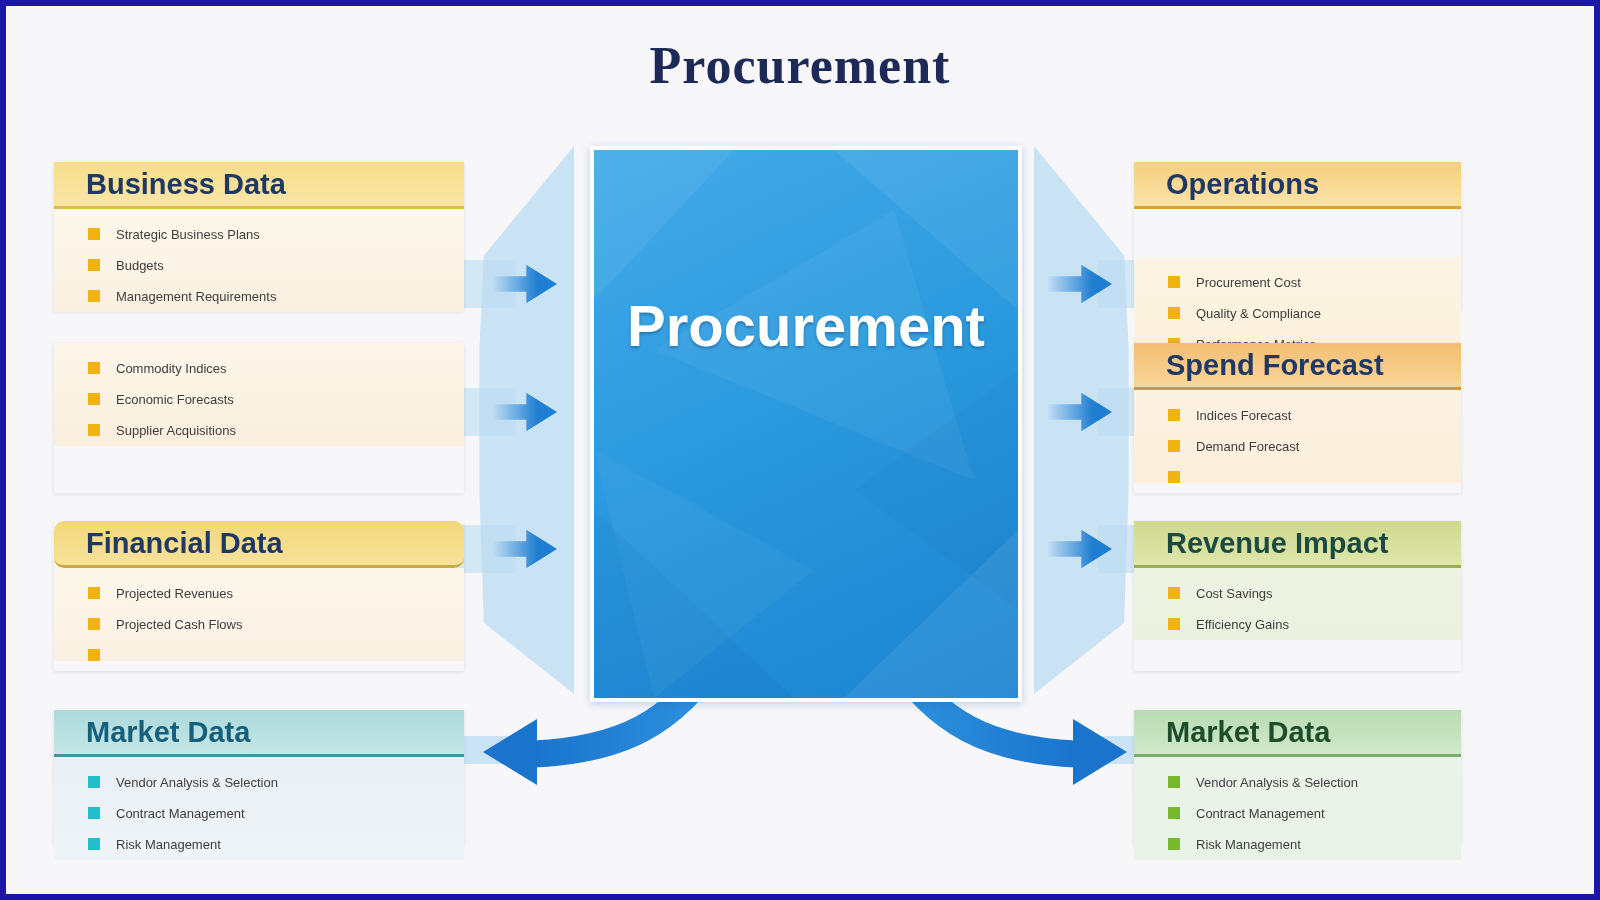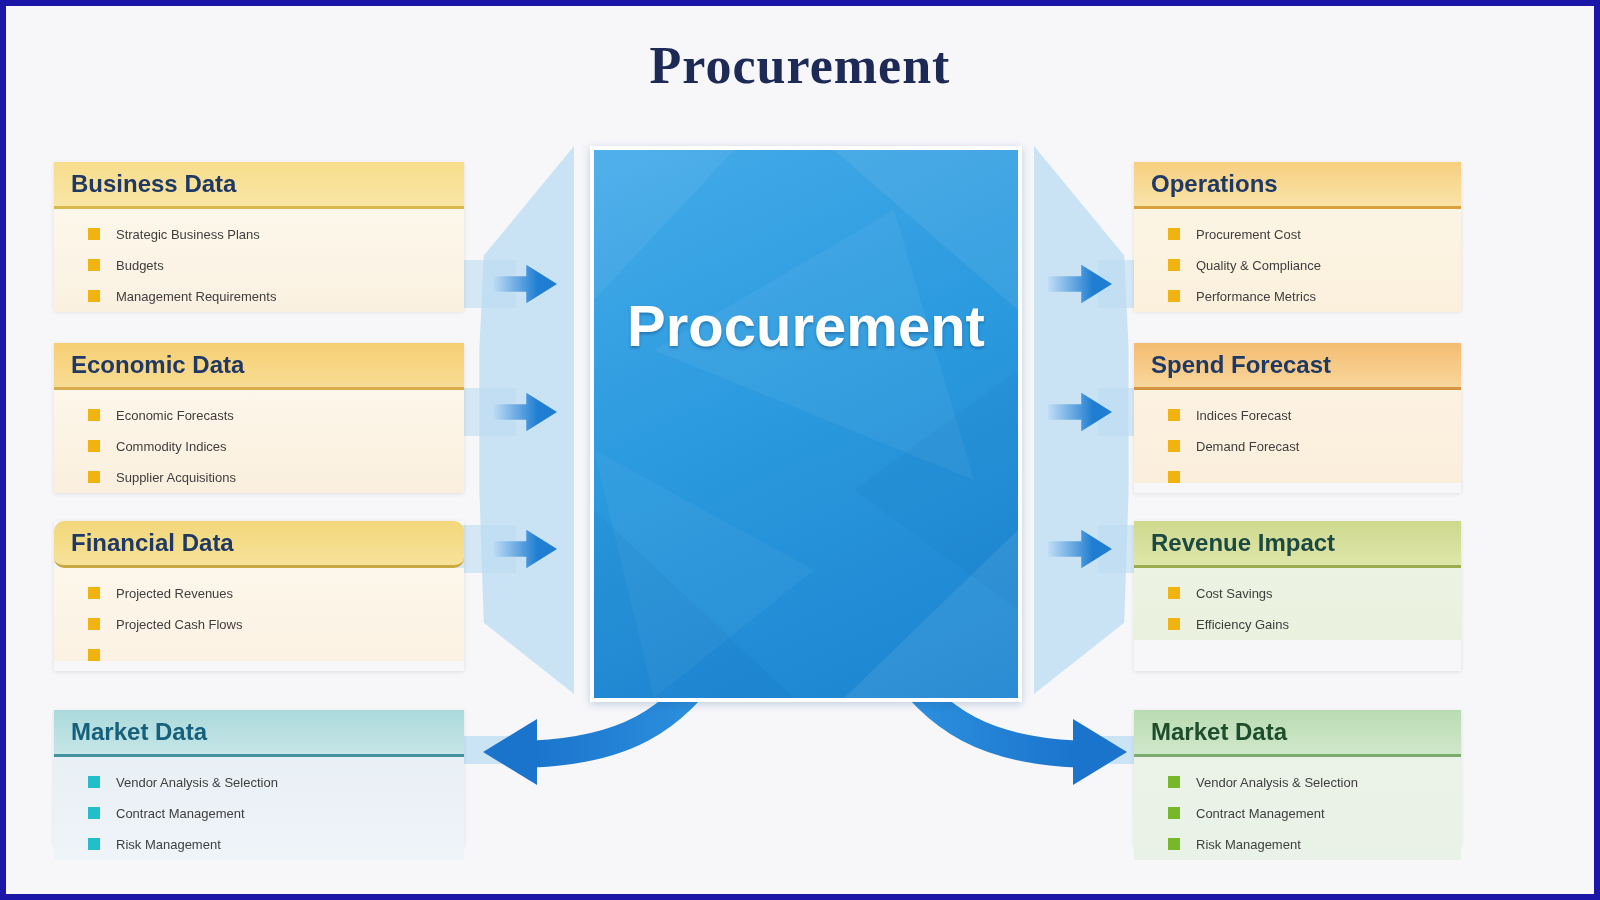--- a/index.html
+++ b/index.html
@@ -10,41 +10,41 @@
   }
   
   .page-title{
     position:absolute;top:30px;left:0;width:100%;text-align:center;
     font-family:"Liberation Serif", serif;font-weight:bold;font-size:52px;
     color:#1e2a56;letter-spacing:1px;
   }
   
   .card{position:absolute;box-shadow:0 1px 4px rgba(0,0,0,.10);z-index:5;}
   .card-header{
-    height:44px;line-height:44px;padding-left:17px;
-    font-size:24px;font-weight:bold;color:#1f3864;
+    height:44px;line-height:44px;padding-left:32px;
+    font-size:29px;font-weight:bold;color:#1f3864;
   }
   .card-body{padding:10px 0 0 34px;}
   .card-item{display:flex;align-items:flex-start;line-height:31px;font-size:13px;color:#3e3e3e;}
   .bullet{flex:0 0 12px;width:12px;height:12px;margin:9px 16px 0 0;}
   
   .theme-business  .card-header{background:linear-gradient(#f7dd8c,#f9e6a6);border-bottom:3px solid #d9b94a;}
   .theme-business  .card-body{background:linear-gradient(#fdf8ec,#faf0e0);}
   .theme-business  .bullet{background:#f0b310;}
   .theme-economic  .card-header{background:linear-gradient(#f6cf74,#f8dc94);border-bottom:3px solid #daab4c;}
   .theme-economic  .card-body{background:linear-gradient(#fdf6ea,#faefdd);}
   .theme-economic  .bullet{background:#f0b310;}
   .theme-financial .card-header{background:linear-gradient(#f2d77a,#f7e29a);border-bottom:3px solid #c9a942;border-radius:10px;}
   .theme-financial .card-body{background:linear-gradient(#fdf7eb,#fbf1e3);}
   .theme-financial .bullet{background:#f0b310;}
   .theme-market-left .card-header{background:linear-gradient(#abd9db,#c6e6e7);border-bottom:3px solid #44919f;color:#16607c;}
   .theme-market-left .card-body{background:linear-gradient(#e9f0f5,#eef4f8);}
   .theme-market-left .bullet{background:#20bfc9;}
   .theme-operations .card-header{background:linear-gradient(#f6cf80,#fae3a8);border-bottom:3px solid #d9a23e;}
-  .theme-operations .card-body{background:linear-gradient(#fcf4e4,#fbf0dc);}
+  .theme-operations .card-body{background:linear-gradient(#fcf4e4,#fbf0dc);margin-top:48px;}
   .theme-operations .bullet{background:#f0b310;}
   .theme-spend .card-header{background:linear-gradient(#f4bd72,#f8d69b);border-bottom:3px solid #d79440;}
   .theme-spend .card-body{background:linear-gradient(#fcf2e2,#fbeedb);}
   .theme-spend .bullet{background:#f0b310;}
   .theme-revenue .card-header{background:linear-gradient(#ced98d,#dfe6ab);border-bottom:3px solid #9aae4f;color:#1b4a42;}
   .theme-revenue .card-body{background:linear-gradient(#edf3e3,#eaf1de);}
   .theme-revenue .bullet{background:#f0b310;}
   .theme-market-right .card-header{background:linear-gradient(#b9dbb3,#d0e8ca);border-bottom:3px solid #7cab70;color:#1d4d2b;}
   .theme-market-right .card-body{background:linear-gradient(#ebf3e8,#e9f2e6);}
   .theme-market-right .bullet{background:#76b82a;}
@@ -152,29 +152,28 @@
             <span class="bullet"></span>
             <span>Budgets</span>
           </div>
         <div class="card-item">
             <span class="bullet"></span>
             <span>Management Requirements</span>
           </div>
       </div>
     </div>
     <div class="card theme-economic row-1">
-      <div class="card-header">Economic Data</div>
-      <div class="card-body">
+      <div class="card-body">
+        <div class="card-item">
+            <span class="bullet"></span>
+            <span>Commodity Indices</span>
+          </div>
         <div class="card-item">
             <span class="bullet"></span>
             <span>Economic Forecasts</span>
-          </div>
-        <div class="card-item">
-            <span class="bullet"></span>
-            <span>Commodity Indices</span>
           </div>
         <div class="card-item">
             <span class="bullet"></span>
             <span>Supplier Acquisitions</span>
           </div>
       </div>
     </div>
     <div class="card theme-financial row-2">
       <div class="card-header">Financial Data</div>
       <div class="card-body">

